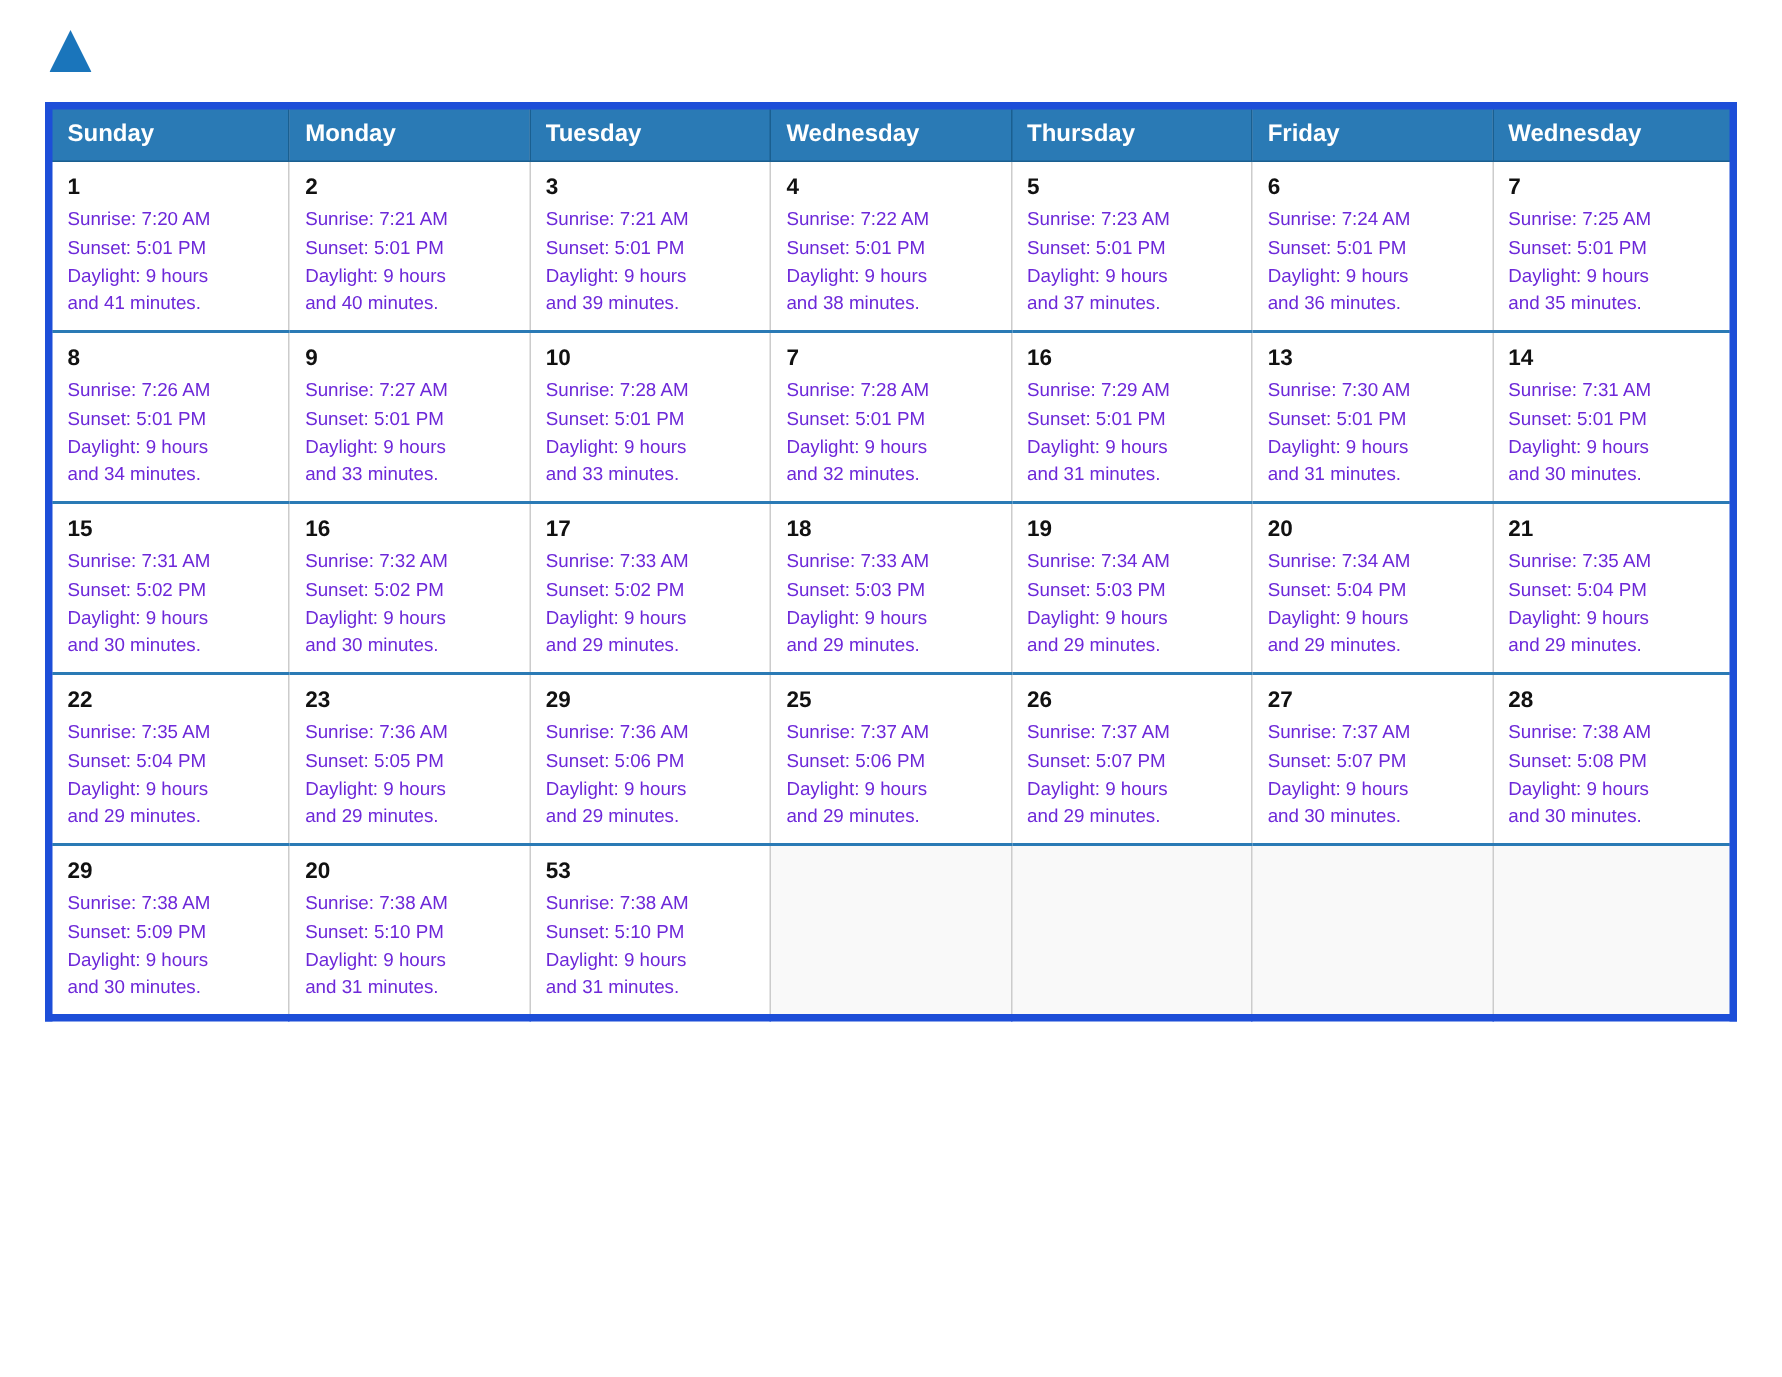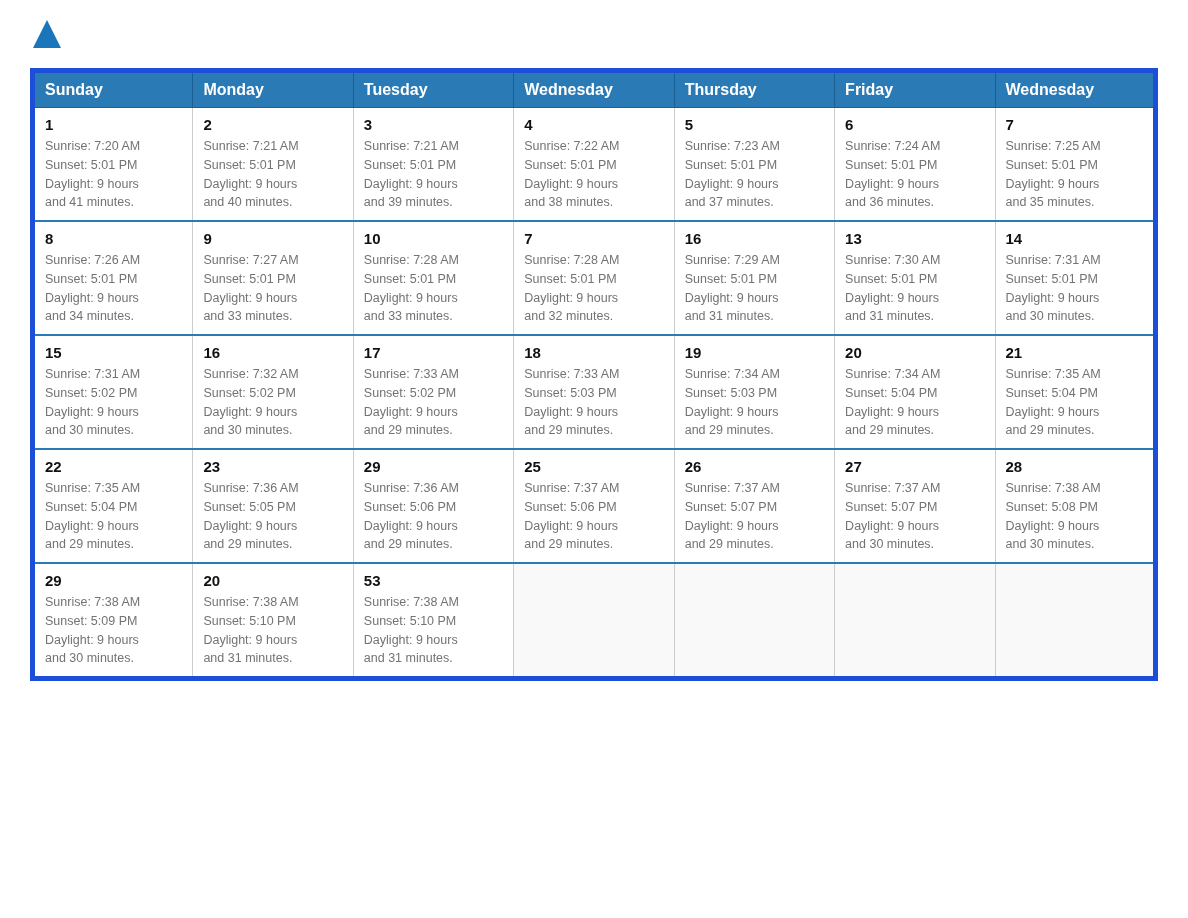--- a/index.html
+++ b/index.html
@@ -65,21 +65,21 @@
     .day-number {
       font-size: 15px;
       font-weight: bold;
       color: #111;
       margin-bottom: 4px;
       display: block;
     }
     .day-info {
       font-size: 12.5px;
       line-height: 1.5;
-      color: #737373;
+      color: #6d28d9;
     }
     .row-divider td {
       border-top: 2px solid #2a7ab5;
     }
     .logo-text-general {
       font-size: 30px;
       font-weight: bold;
       color: #222;
     }
     .logo-text-blue {

